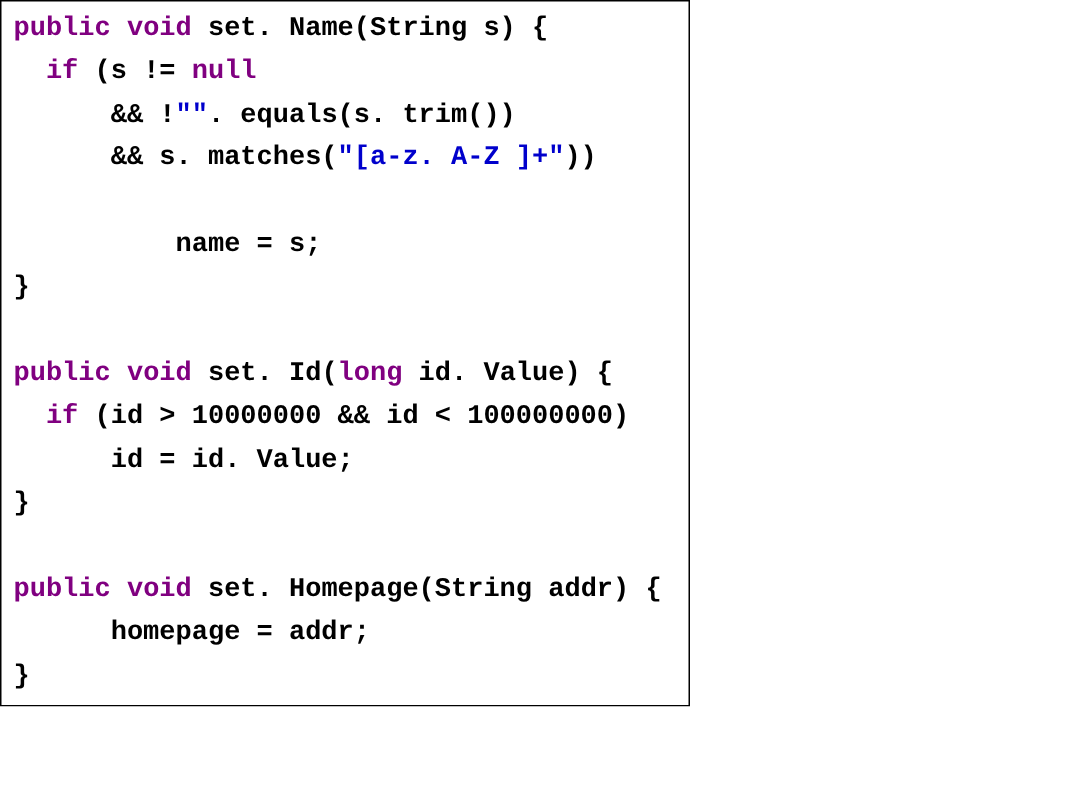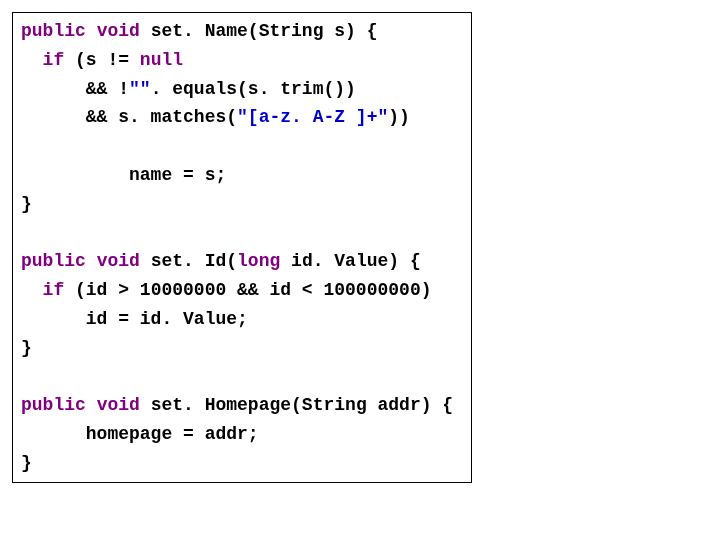--- a/index.html
+++ b/index.html
@@ -7,21 +7,21 @@
   padding: 0;
   background: #ffffff;
   font-family: "Courier New", Courier, monospace;
   font-size: 18px;
   font-weight: bold;
   line-height: 1.6;
 }
 .code-box {
   border: 1px solid #000;
   padding: 4px 8px;
-  margin: 12px;
+  margin: 0;
   width: 460px;
   box-sizing: border-box;
 }
 .kw { color: #800080; }
 .str { color: #0000cc; }
 pre {
   margin: 0;
   white-space: pre;
   font-family: inherit;
 }

